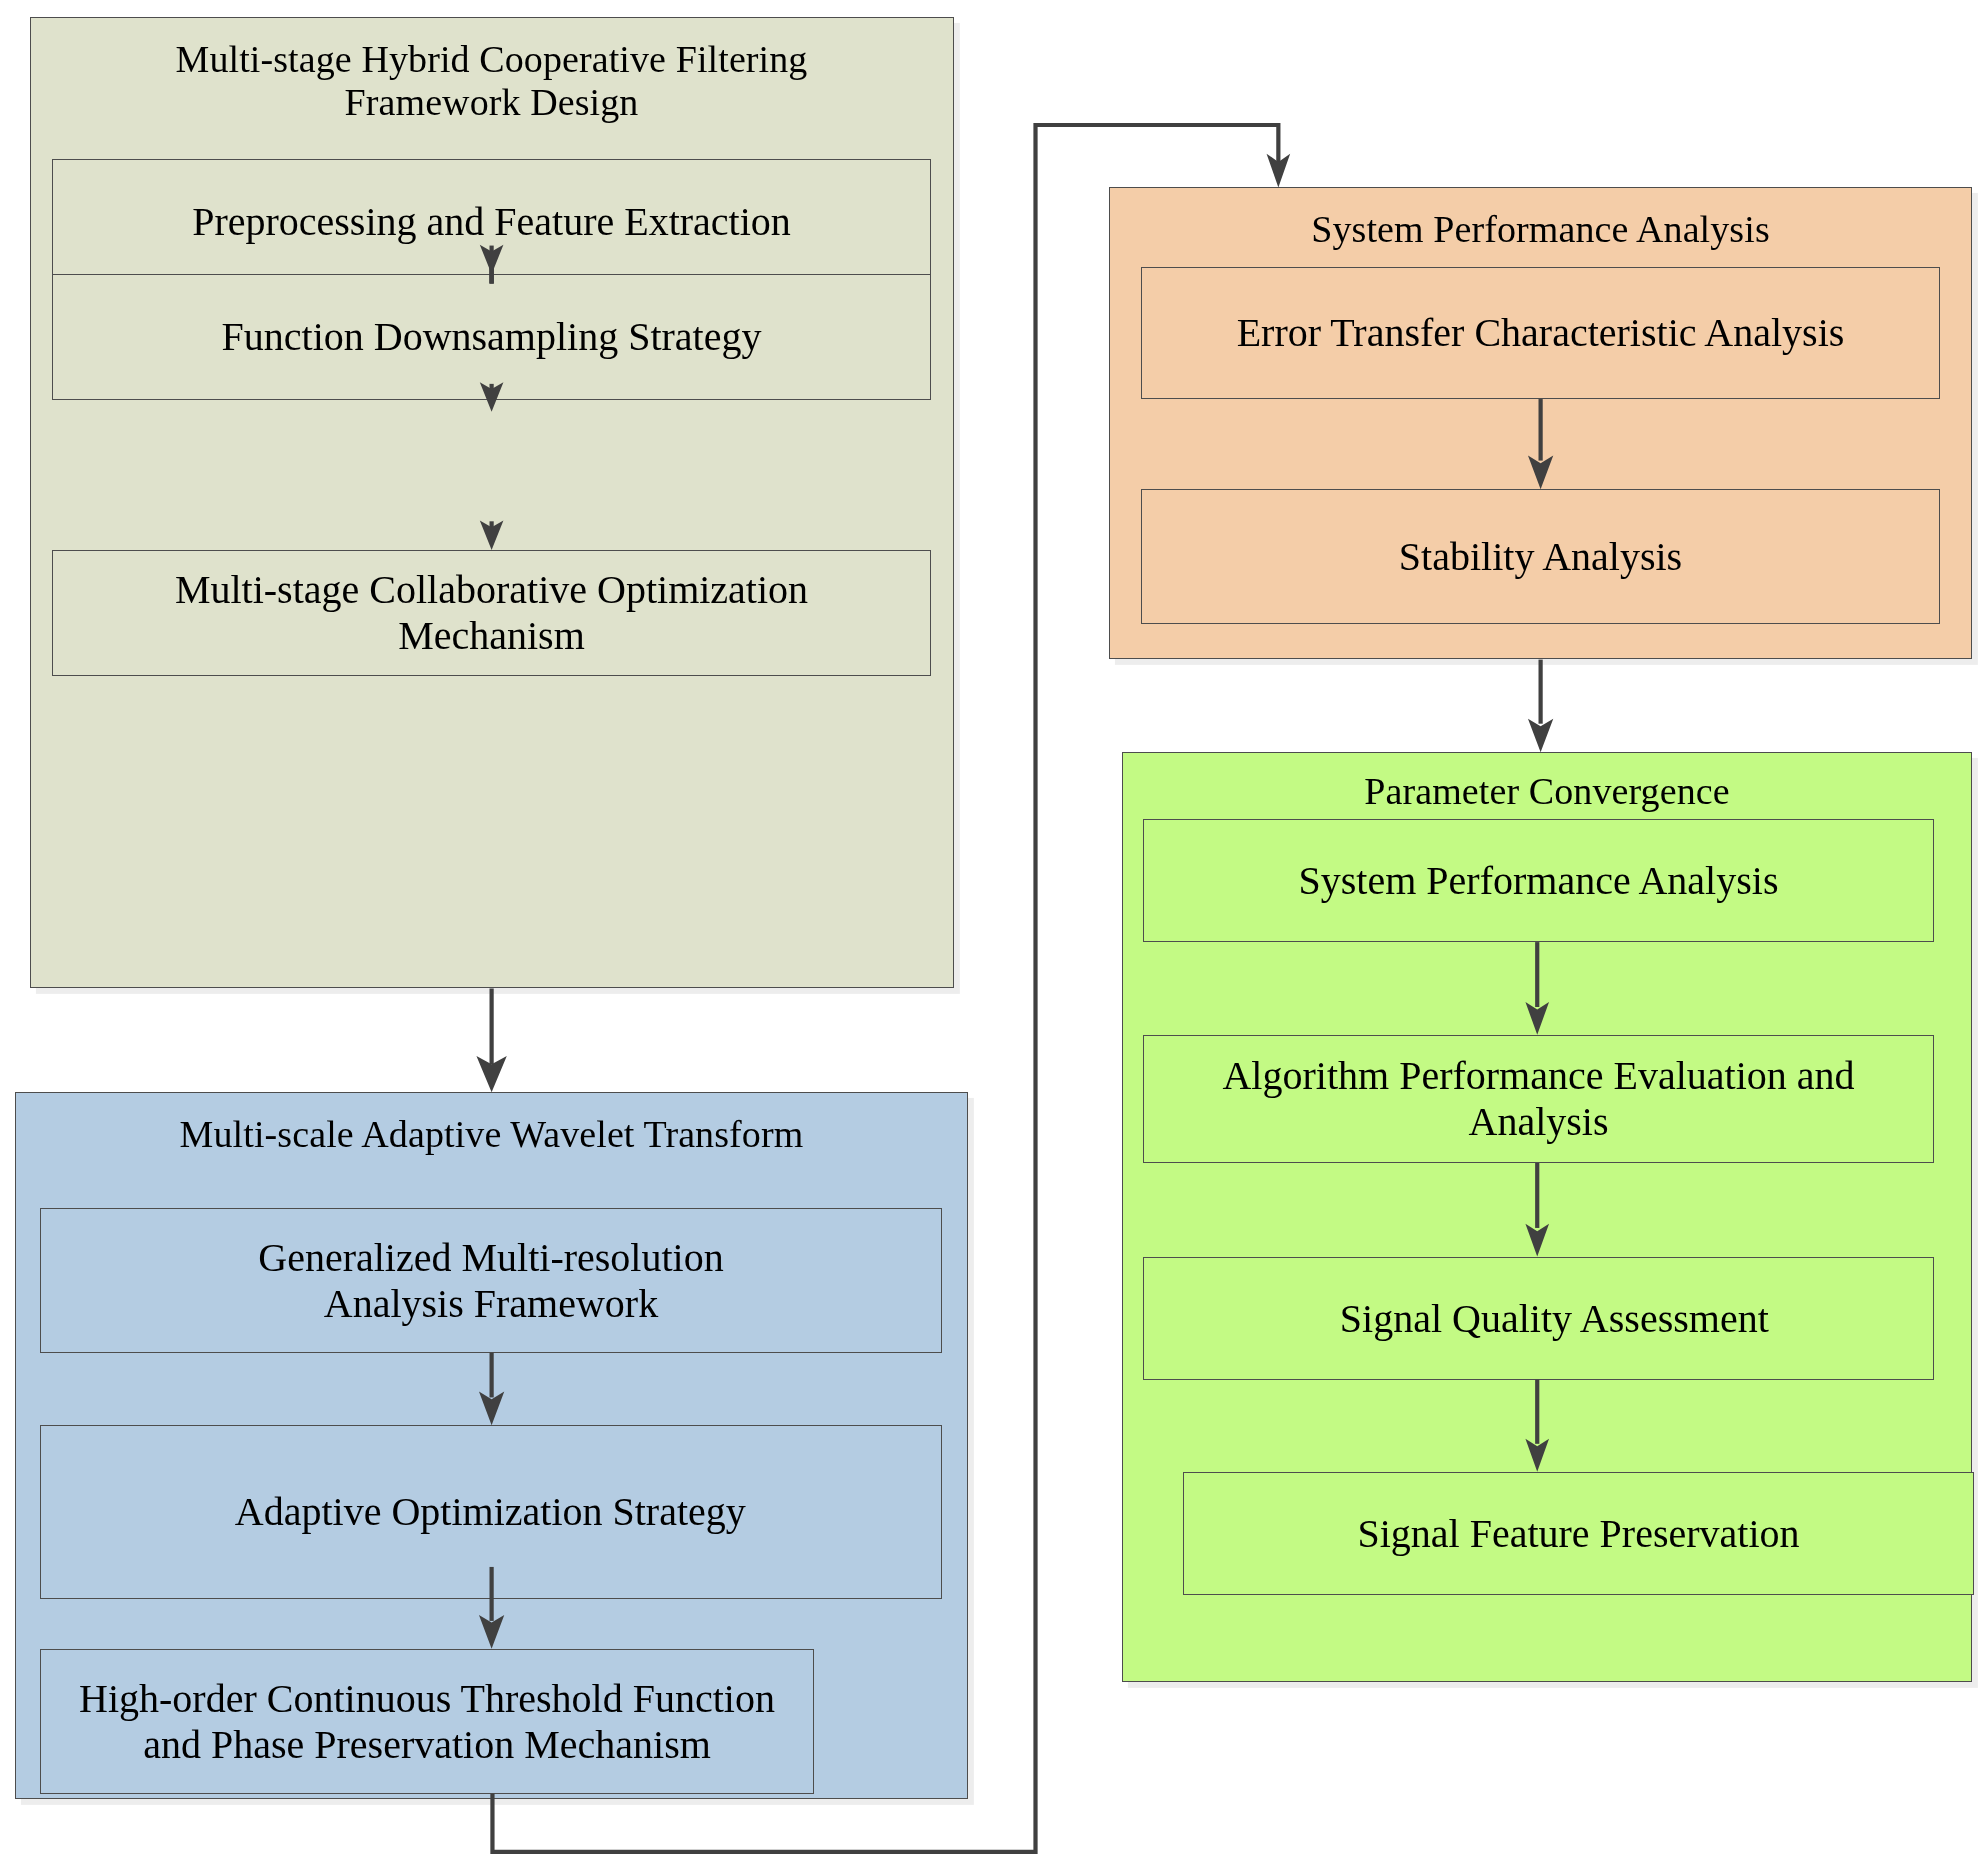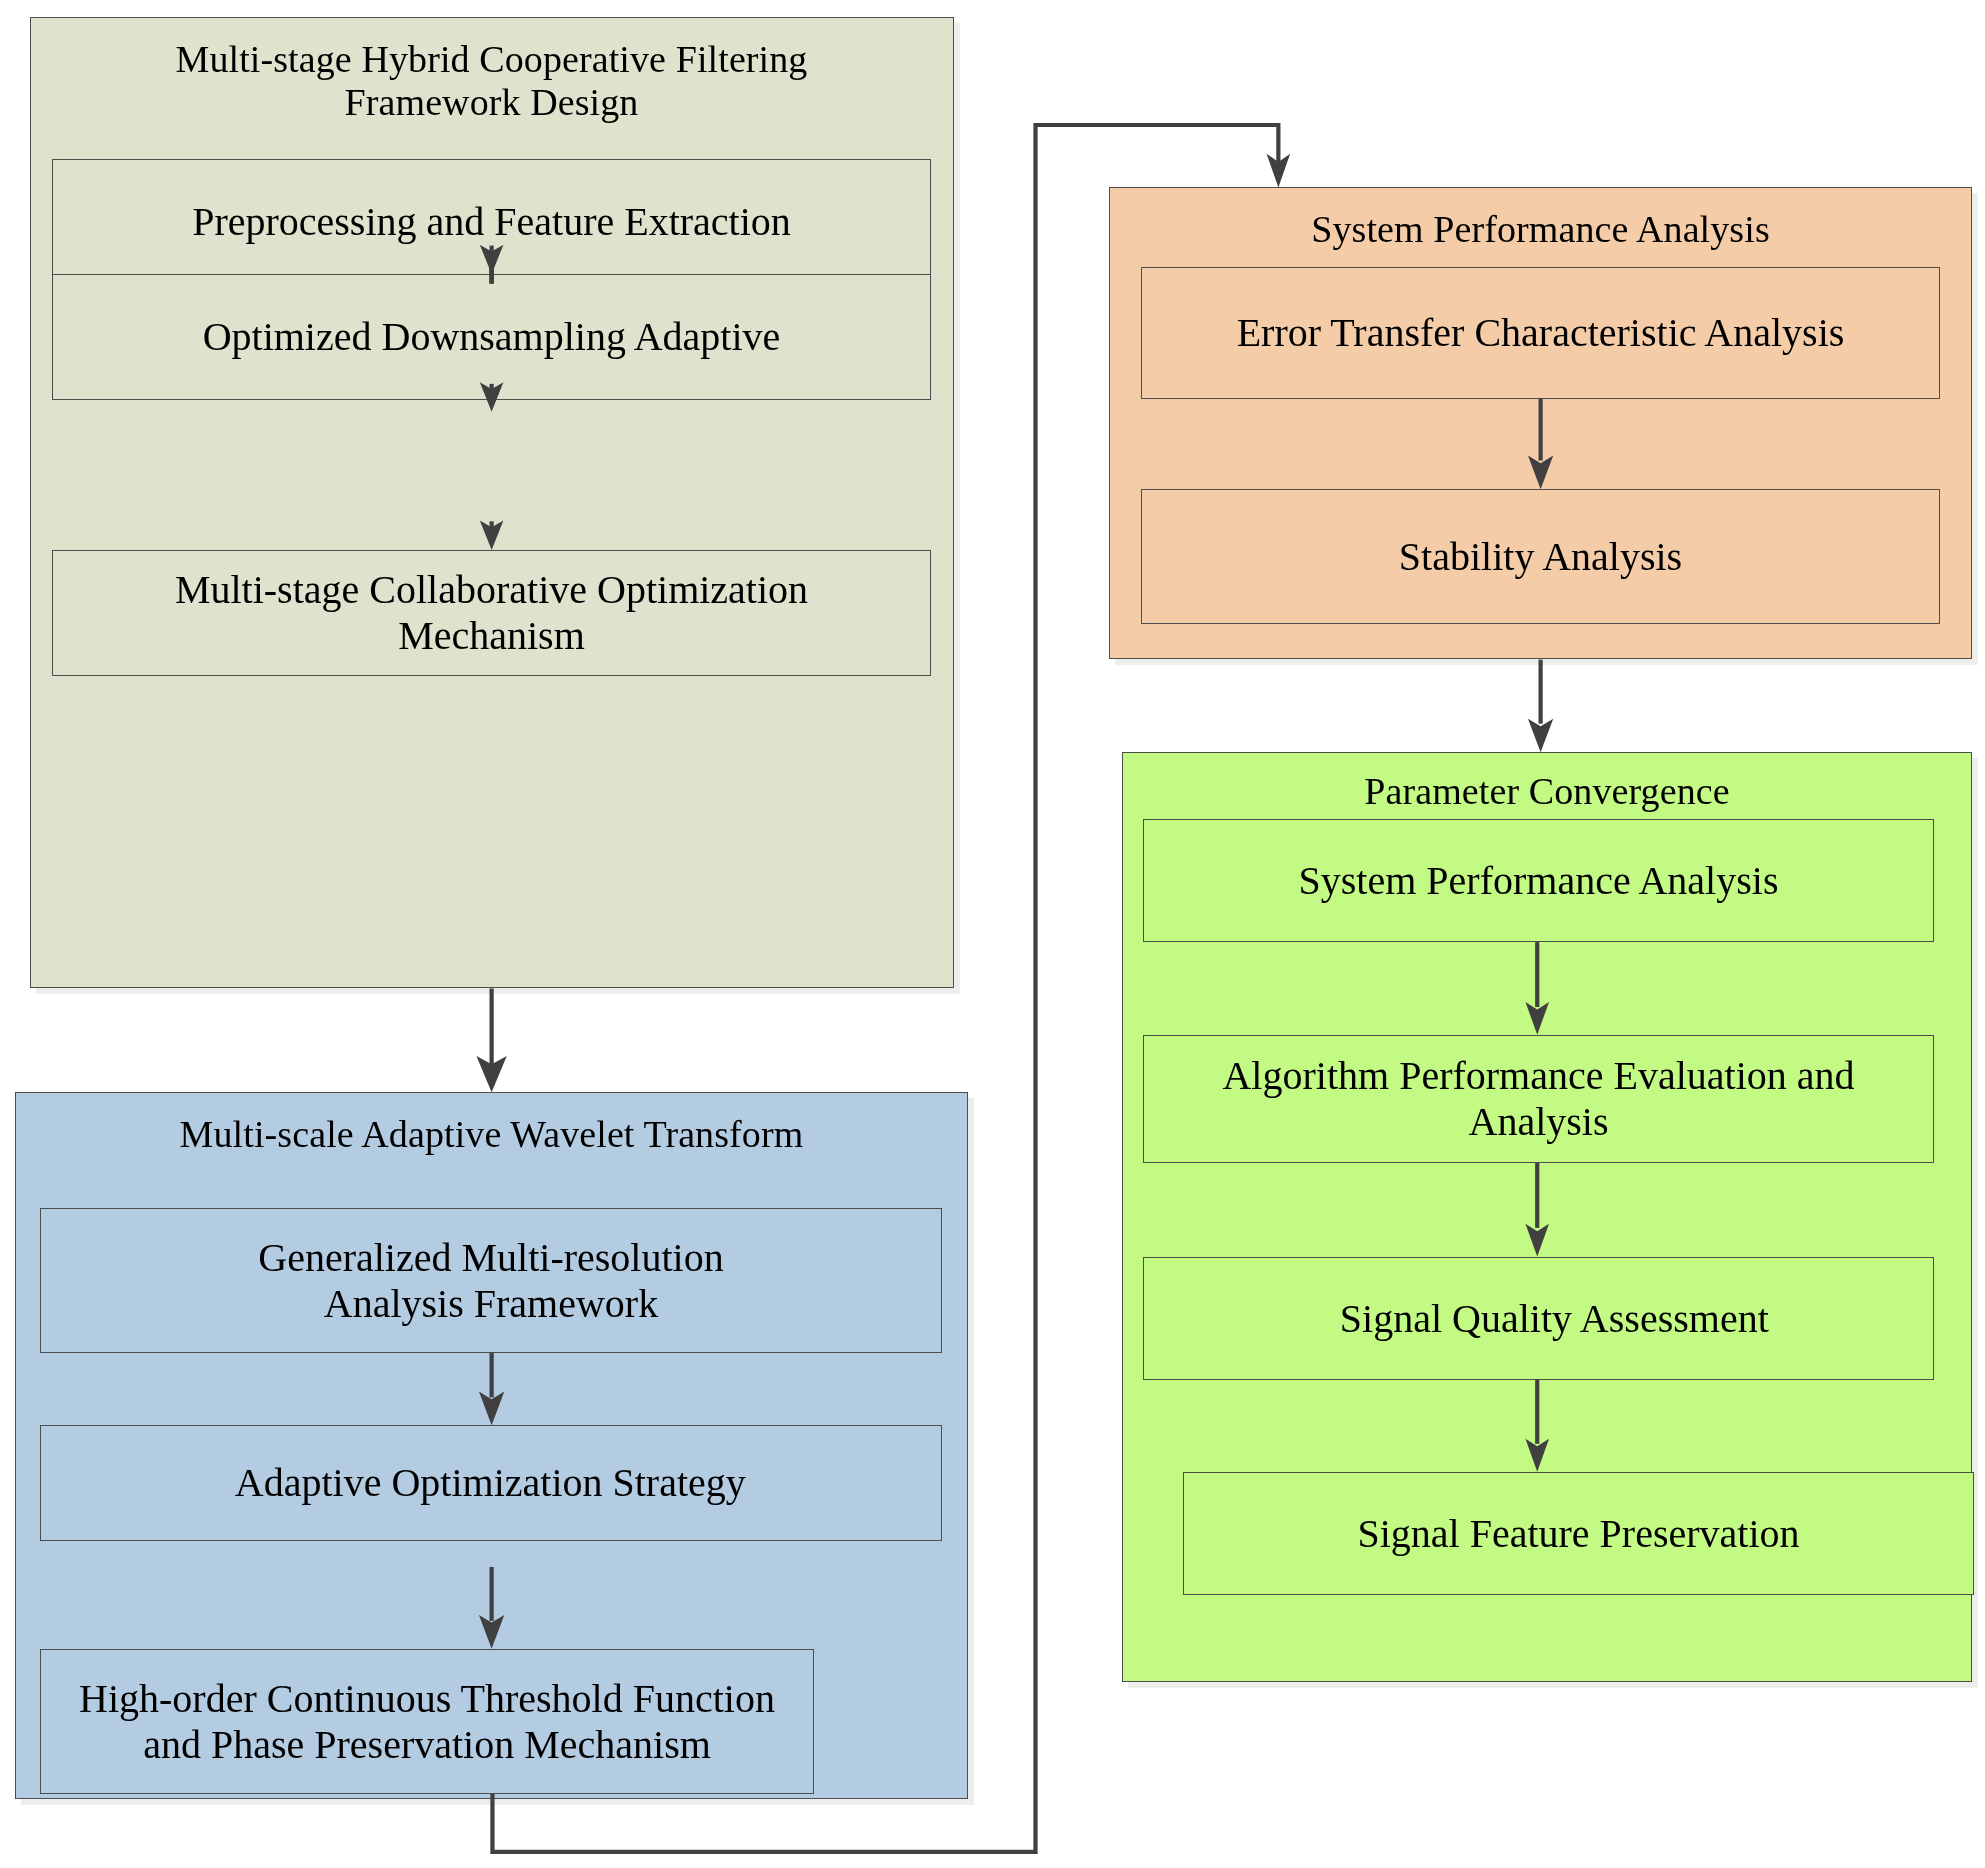--- a/index.html
+++ b/index.html
@@ -84,34 +84,34 @@
 
 <div id="canvas">
 
   <div class="cluster panel-beige" style="left:29.5px; top:17px; width:924px; height:971px;">
     <div class="cluster-title" style="top:20px;">Multi-stage Hybrid Cooperative Filtering
 Framework Design</div>
   </div>
 
   <div class="node panel-beige" style="left:52px; top:159px; width:879px; height:125px;">Preprocessing and Feature Extraction</div>
 
-  <div class="node panel-beige" style="left:52px; top:274px; width:879px; height:126px;">Optimized Downsampling Adaptive</div>
+  <div class="node panel-beige" style="left:52px; top:274px; width:879px; height:126px;">Function Downsampling Strategy</div>
 
 
   <div class="node panel-beige" style="left:52px; top:550px; width:879px; height:126px;">Multi-stage Collaborative Optimization
 Mechanism</div>
 
   <div class="cluster panel-blue" style="left:15px; top:1092px; width:953px; height:707px;">
     <div class="cluster-title" style="top:20px;">Multi-scale Adaptive Wavelet Transform</div>
   </div>
 
   <div class="node panel-blue" style="left:40px; top:1208px; width:902px; height:145px;">Generalized Multi-resolution
 Analysis Framework</div>
 
-  <div class="node panel-blue" style="left:40px; top:1425px; width:902px; height:116px;padding-left:7px;">Adaptive Optimization Strategy</div>
+  <div class="node panel-blue" style="left:40px; top:1425px; width:902px; height:174px;padding-left:7px;">Adaptive Optimization Strategy</div>
 
   <div class="node panel-blue" style="left:40px; top:1649px; width:774px; height:145px;">High-order Continuous Threshold Function
 and Phase Preservation Mechanism</div>
 
   <div class="cluster panel-orange" style="left:1109px; top:187px; width:863px; height:472px;">
     <div class="cluster-title" style="top:20px;">System Performance Analysis</div>
   </div>
 
   <div class="node panel-orange" style="left:1141px; top:267px; width:799px; height:132px;">Error Transfer Characteristic Analysis</div>
 

